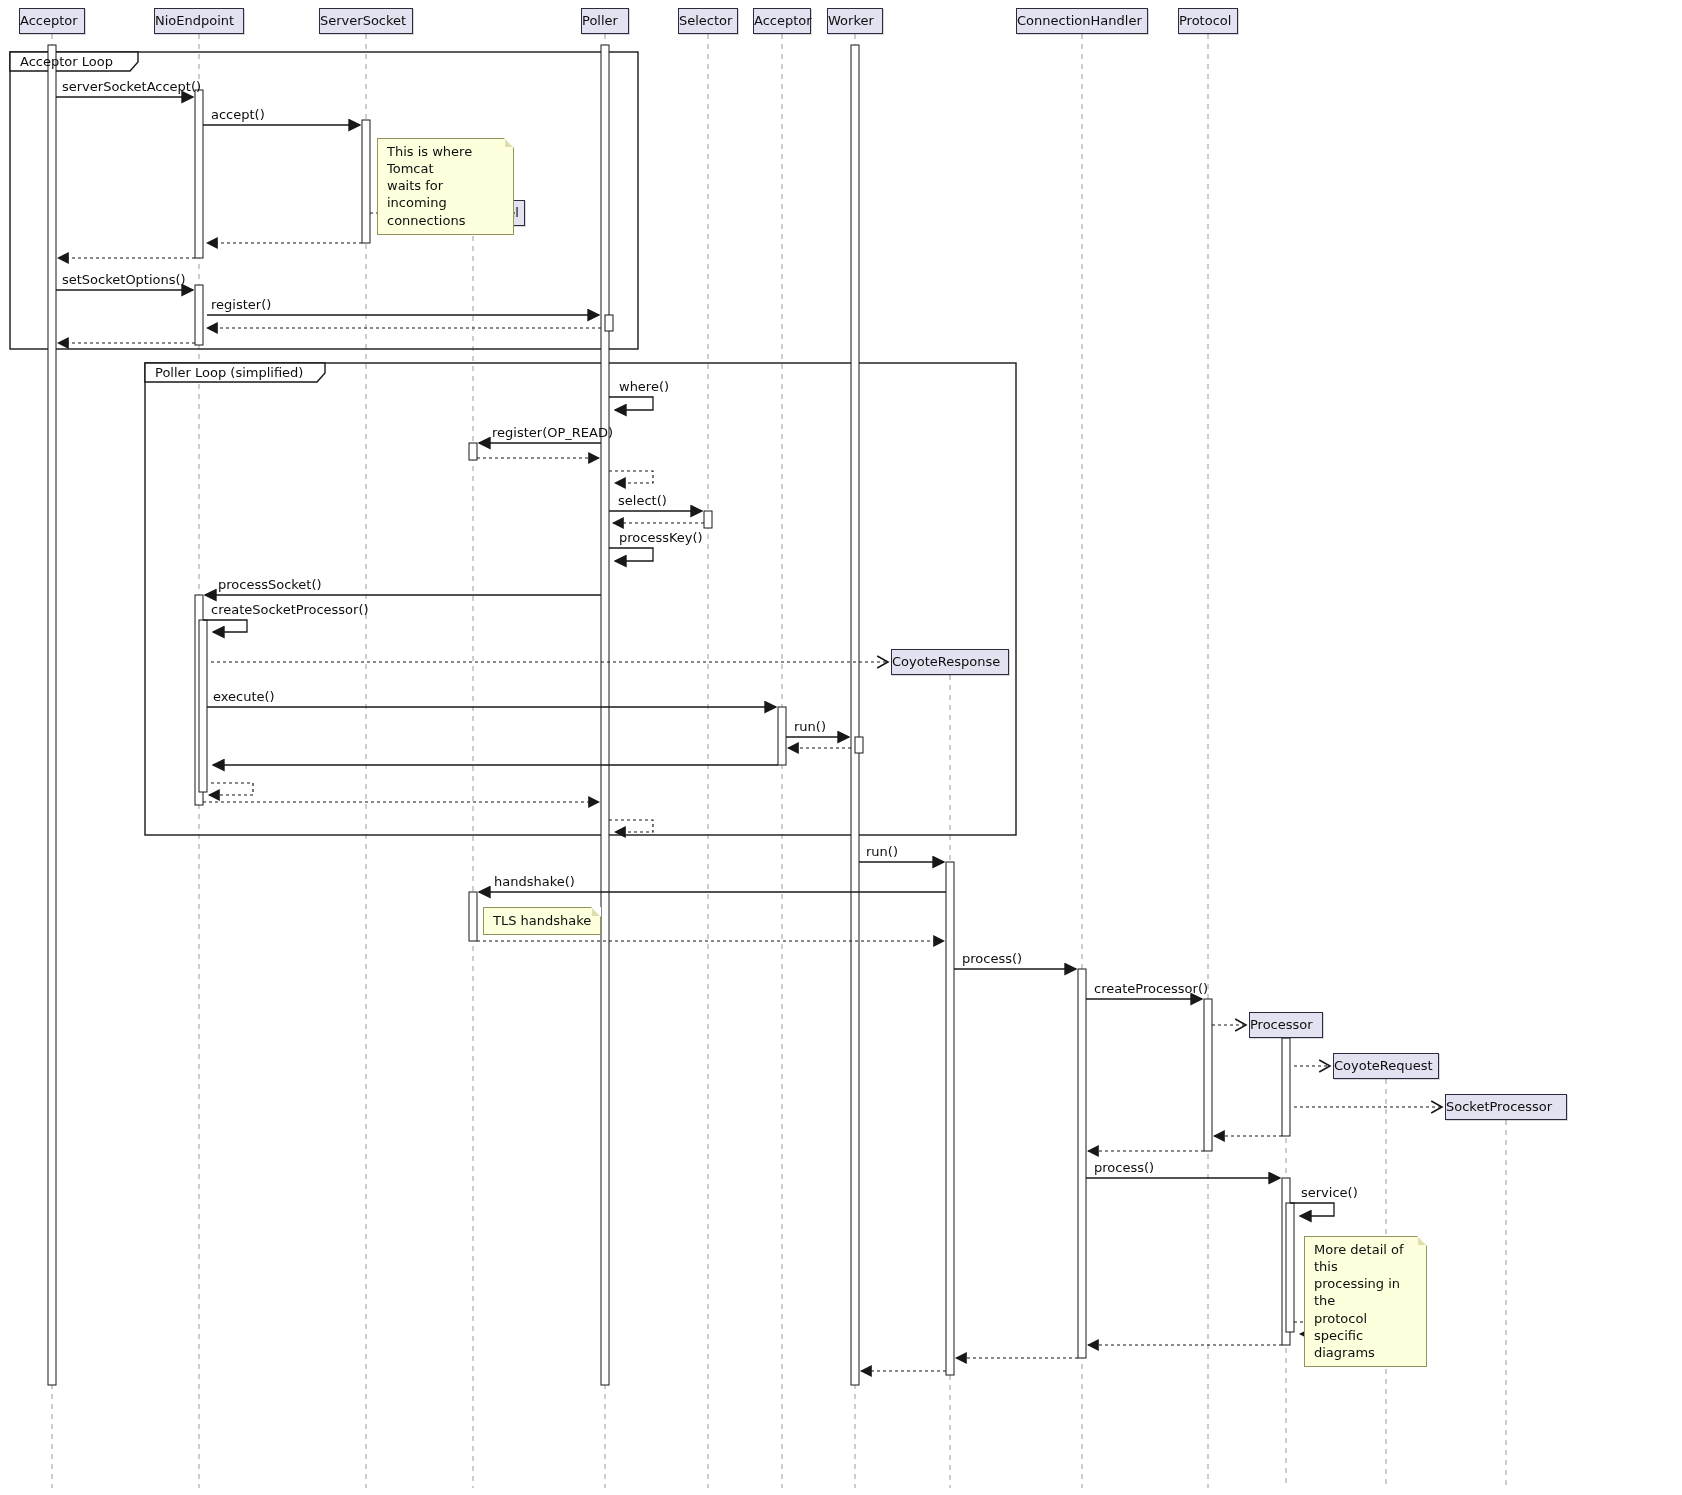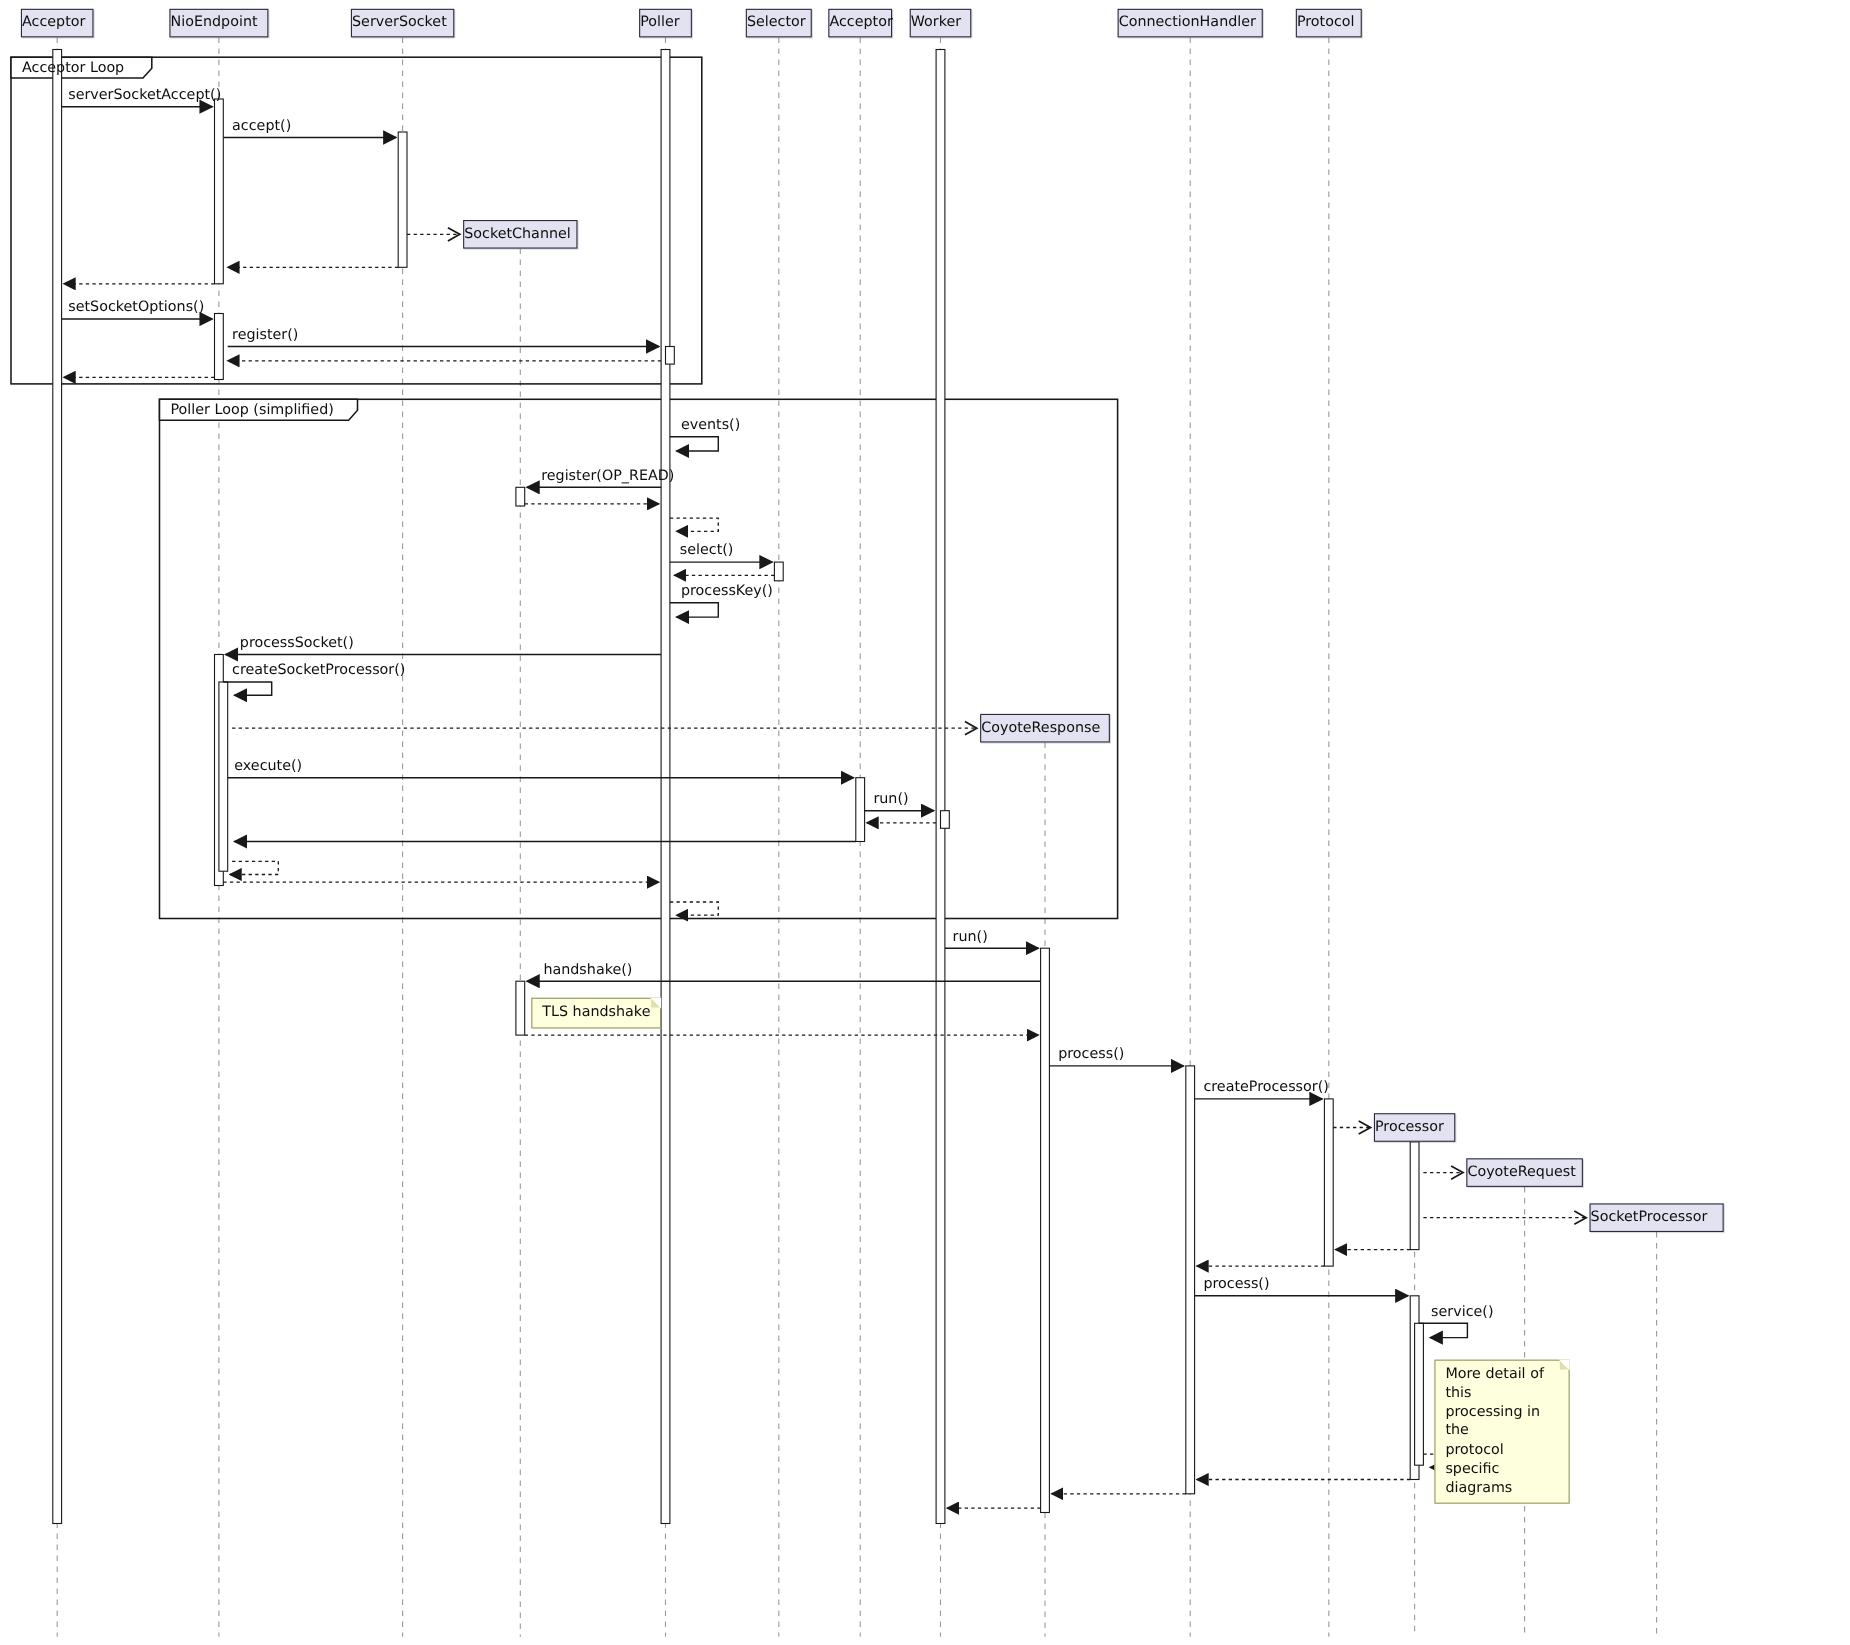--- a/index.html
+++ b/index.html
@@ -150,34 +150,37 @@
   <div class="obj" style="left:1333px;top:1053px;width:106px">CoyoteRequest</div>
   <div class="obj" style="left:1445px;top:1094px;width:122px">SocketProcessor</div>
 
   <div class="frame-label" style="left:20px;top:54px">Acceptor Loop</div>
   <div class="frame-label" style="left:155px;top:365px">Poller Loop (simplified)</div>
 
   <div class="msg" style="left:62px;top:79px">serverSocketAccept()</div>
   <div class="msg" style="left:211px;top:107px">accept()</div>
   <div class="msg" style="left:62px;top:272px">setSocketOptions()</div>
   <div class="msg" style="left:211px;top:297px">register()</div>
-  <div class="msg" style="left:619px;top:379px">events()</div>
+  <div class="msg" style="left:619px;top:379px">where()</div>
   <div class="msg" style="left:492px;top:425px">register(OP_READ)</div>
   <div class="msg" style="left:618px;top:493px">select()</div>
   <div class="msg" style="left:619px;top:530px">processKey()</div>
   <div class="msg" style="left:218px;top:577px">processSocket()</div>
   <div class="msg" style="left:211px;top:602px">createSocketProcessor()</div>
   <div class="msg" style="left:213px;top:689px">execute()</div>
   <div class="msg" style="left:794px;top:719px">run()</div>
   <div class="msg" style="left:866px;top:844px">run()</div>
   <div class="msg" style="left:494px;top:874px">handshake()</div>
   <div class="msg" style="left:962px;top:951px">process()</div>
   <div class="msg" style="left:1094px;top:981px">createProcessor()</div>
   <div class="msg" style="left:1094px;top:1160px">process()</div>
   <div class="msg" style="left:1301px;top:1185px">service()</div>
 
+  <div class="note" style="left:377px;top:138px;width:137px">This is where Tomcat
+waits for incoming
+connections</div>
   <div class="note" style="left:483px;top:907px">TLS handshake</div>
   <div class="note" style="left:1304px;top:1236px;width:123px">More detail of this
 processing in the
 protocol specific
 diagrams</div>
 
 </div>
 
 </body></html>

